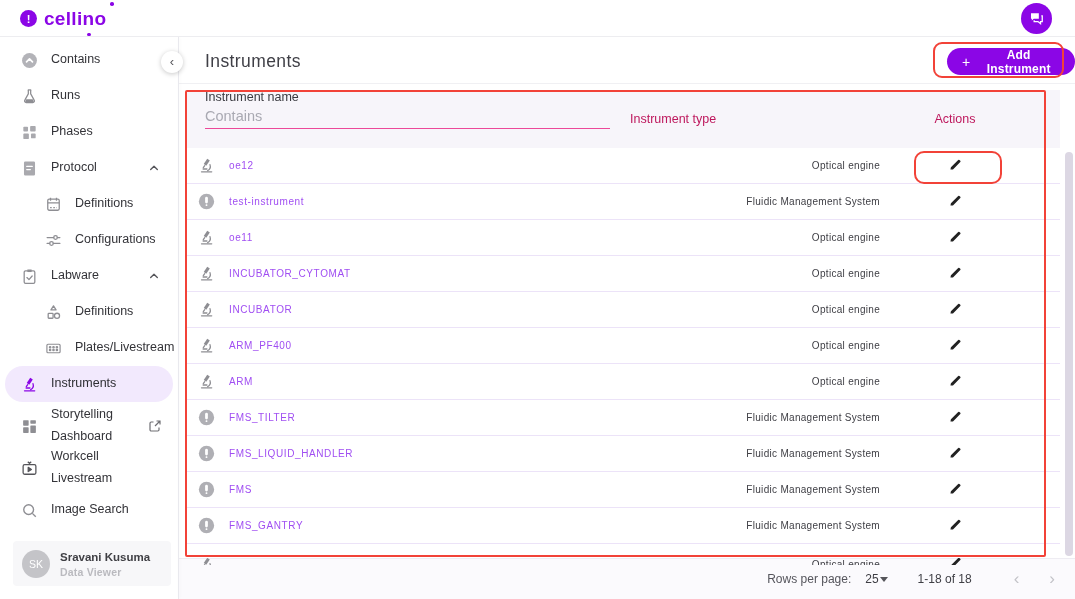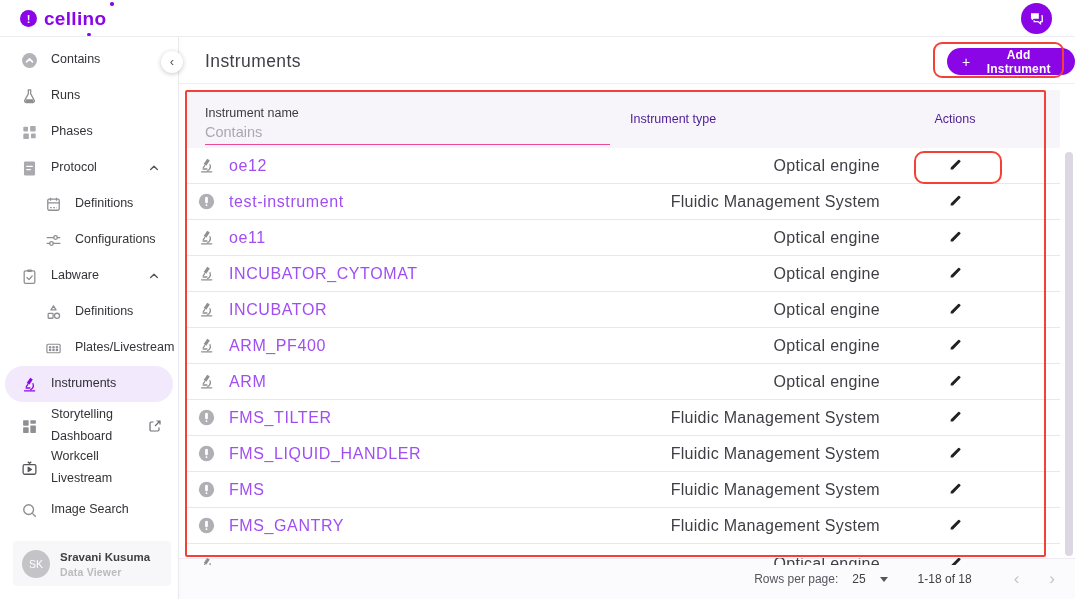--- a/index.html
+++ b/index.html
@@ -53,47 +53,47 @@
   .main { position:absolute; left:179px; top:37px; right:0; bottom:0; background:#fff; }
   .title-row { height:47px; border-bottom:1px solid #f0f0f3; position:relative; }
   .page-title { position:absolute; left:26px; top:14px; font-size:17.5px; font-weight:500; color:#3f3f46; letter-spacing:.4px; }
   .add-btn { position:absolute; left:768px; top:11px; height:27px; padding:0 15px; border:none; border-radius:14px;
              background:#8b06e6; color:#fff; font-family:inherit; font-size:12px; font-weight:600; letter-spacing:.2px;
              display:flex; align-items:center; gap:7px; cursor:pointer; }
   .add-btn .plus { font-size:14px; font-weight:400; }
 
   .table { position:absolute; left:8px; top:53px; width:873px; }
   .thead { height:58px; background:#f7f5fa; display:grid; grid-template-columns:443px 250px 150px; align-items:center; }
-  .th-name { align-self:start; padding:16px 0 0 18px; }
+  .th-name { align-self:start; padding:0 0 0 18px; }
   .th-label { font-size:12.5px; font-weight:500; color:#3a3a40; }
   .filter-input { display:block; width:405px; margin-top:1px; border:none; border-bottom:1px solid #ec4899;
                   background:transparent; font-family:inherit; font-size:14.5px; color:#333; padding:3px 0 4px; outline:none; }
   .filter-input::placeholder { color:#a9a9b2; }
-  .th-type,.th-actions { font-size:12.5px; font-weight:500; color:#4c1d95; }
+  .th-type,.th-actions { font-size:12.5px; font-weight:500; color:#be185d; }
   .th-actions { text-align:center; }
 
   .trow { height:36px; background:#fff; display:grid; grid-template-columns:443px 250px 150px; align-items:center;
-          border-bottom:1px solid #ece3f8; font-size:16px; }
+          border-bottom:1px solid #ece3f8; font-size:10px; }
   .td-name { display:flex; align-items:center; gap:14px; padding-left:10px; }
   .row-icon { width:18px; height:18px; color:#8e8e93; display:flex; align-items:center; justify-content:center; }
   .row-icon svg { width:17px; height:17px; }
   .name-link { color:#a04ef2; letter-spacing:.6px; text-decoration:none; cursor:pointer; font-weight:500; }
   .td-type { color:#3e3e44; letter-spacing:.3px;text-align:right; }
   .td-actions { text-align:center; }
   .edit-btn { background:none; border:none; cursor:pointer; padding:4px 8px; }
   .edit-btn svg { width:15px; height:15px; }
 
   
   .foot { position:absolute; left:179px; right:0; top:558px; bottom:0; background:#fbfafd;
           border-top:1px solid #eeecf2; z-index:2; }
   .partial-strip { position:absolute; left:8px; top:-1px; width:861px; height:7px; overflow:hidden; }
   .partial-strip .trow { transform:translateY(-12px); background:transparent; border-bottom:none; }
   .pager { position:absolute; right:14px; top:0; bottom:0; display:flex; align-items:center; font-size:12px; color:#55555c; }
   .rpp-label { margin-right:14px; }
-  .rpp-select { display:flex; align-items:center; gap:14px; cursor:pointer; margin-right:30px; color:#3e3e44; }
+  .rpp-select { display:flex; align-items:center; gap:1px; cursor:pointer; margin-right:30px; color:#3e3e44; }
   .caret { width:0; height:0; border-left:4px solid transparent; border-right:4px solid transparent;
            border-top:5px solid #55555a; }
   .range { margin-right:36px; color:#3e3e44; }
   .pg-btn { background:none; border:none; font-size:17px; color:#c3c3c8; cursor:default; padding:0 6px; }
   .pg-btn.prev { margin-right:18px; }
 
   
   .scroll-thumb { position:absolute; left:1065px; top:152px; width:8px; height:404px; border-radius:4px;
                   background:#dcd7e3; z-index:3; }
 

